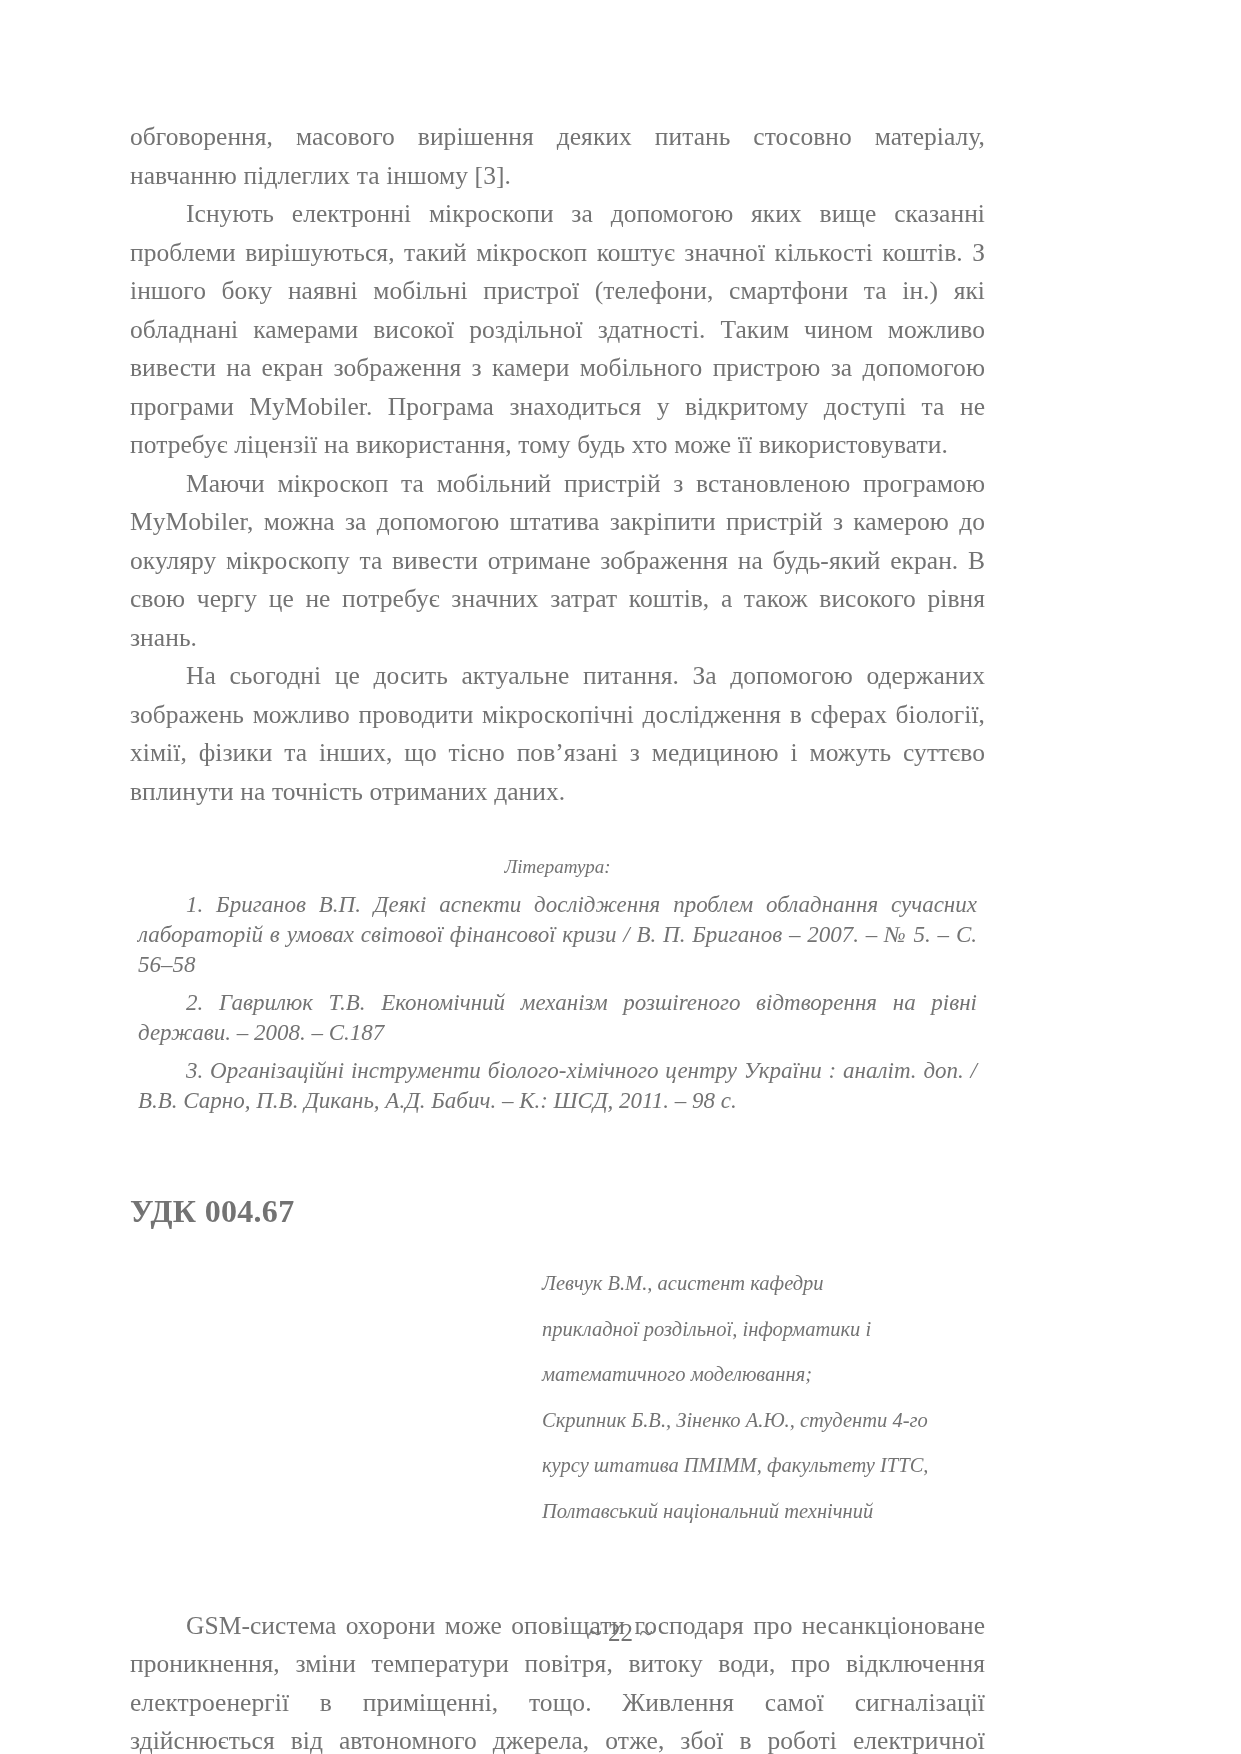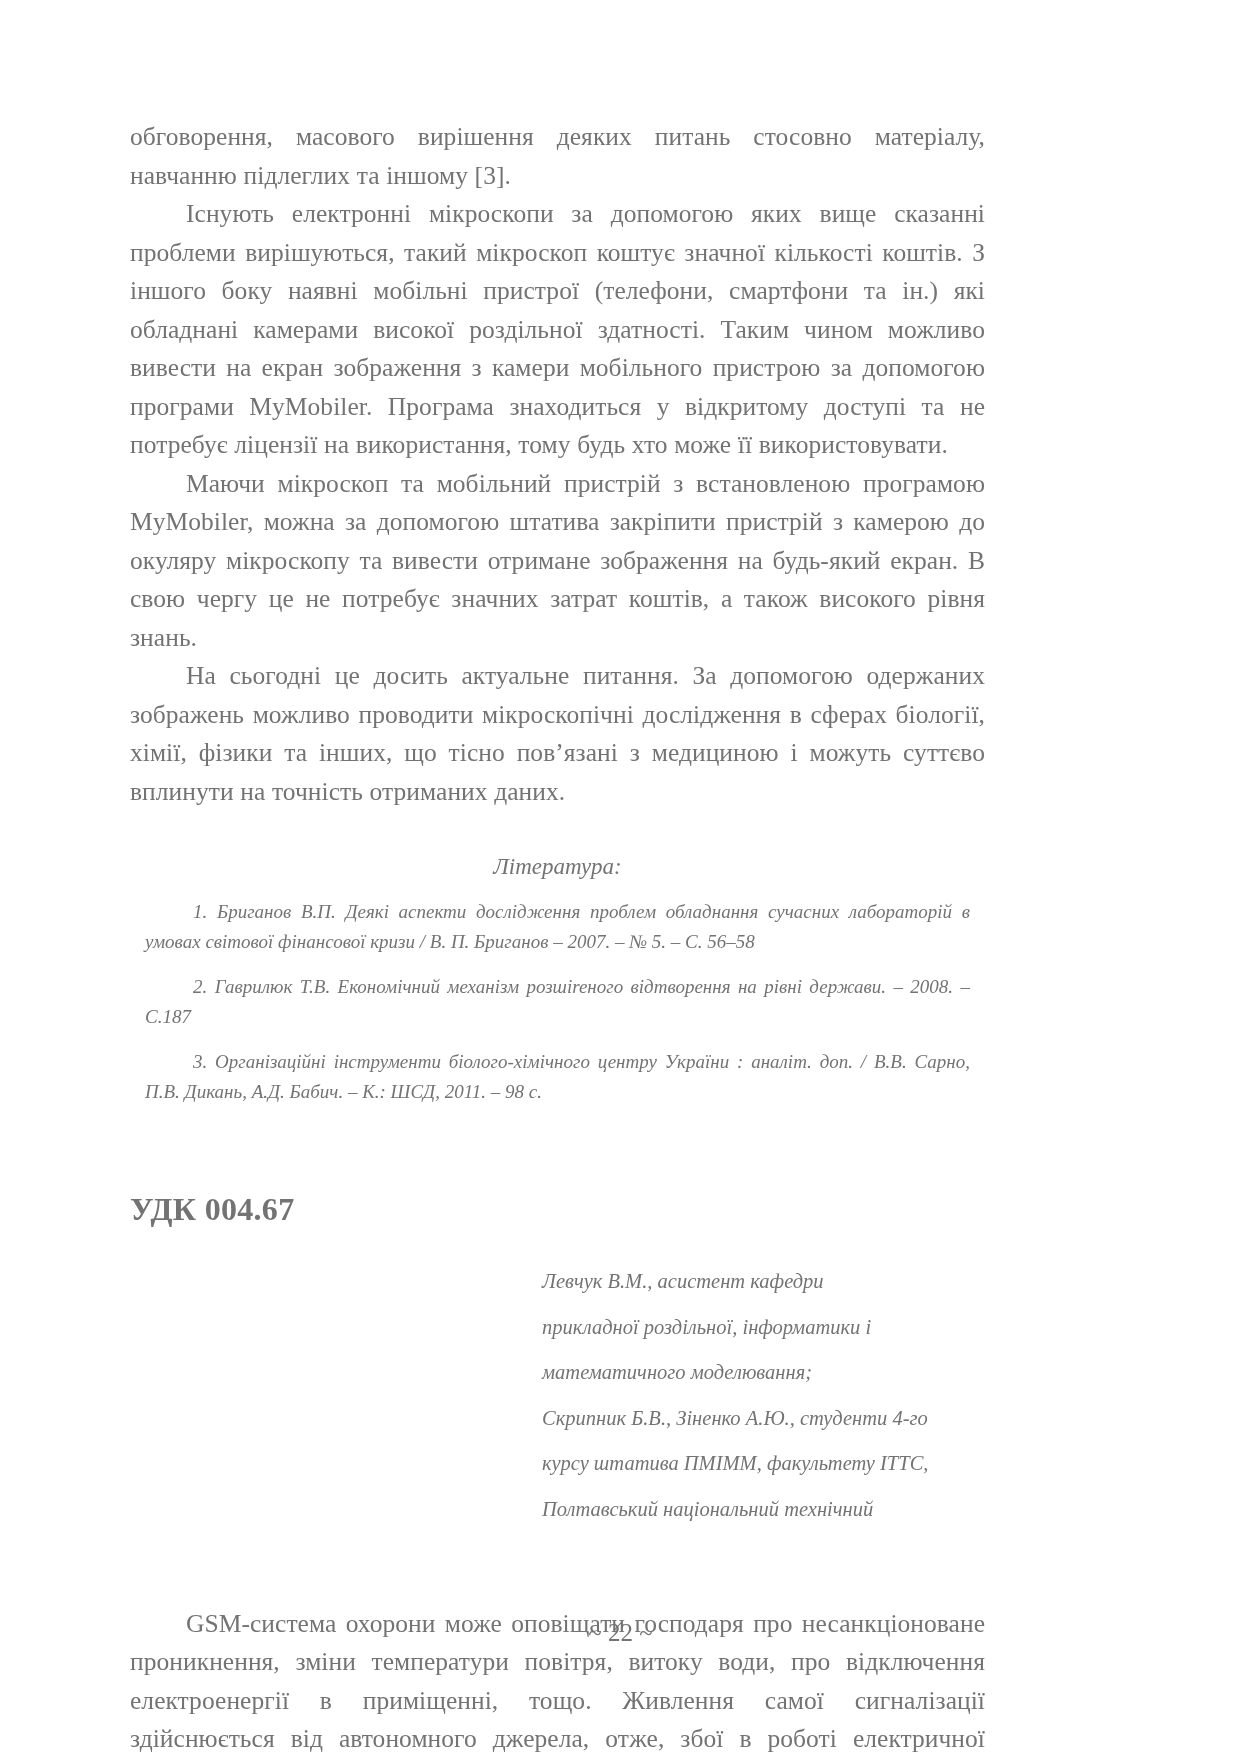--- a/index.html
+++ b/index.html
@@ -33,33 +33,33 @@
     text-align: justify;
     text-indent: 56px;
     margin: 0;
     letter-spacing: 0.05px;
     word-spacing: 0.2px;
   }
   .para.cont { text-indent: 0; }
 
   
   .refs-heading {
-    font-size: 23px;
+    font-size: 19px;
     line-height: 31px;
     font-style: italic;
     text-align: center;
     margin: 14px 0 2px 0;
   }
   .ref {
-    font-size: 19px;
+    font-size: 23px;
     line-height: 30px;
     font-style: italic;
     text-align: justify;
     text-indent: 48px;
-    margin: 15px;
+    margin: 8px;
   }
 
   
   .udk {
     font-size: 32px;
     font-weight: bold;
     line-height: 30px;
     margin: 0;
     letter-spacing: 0.3px;
   }

